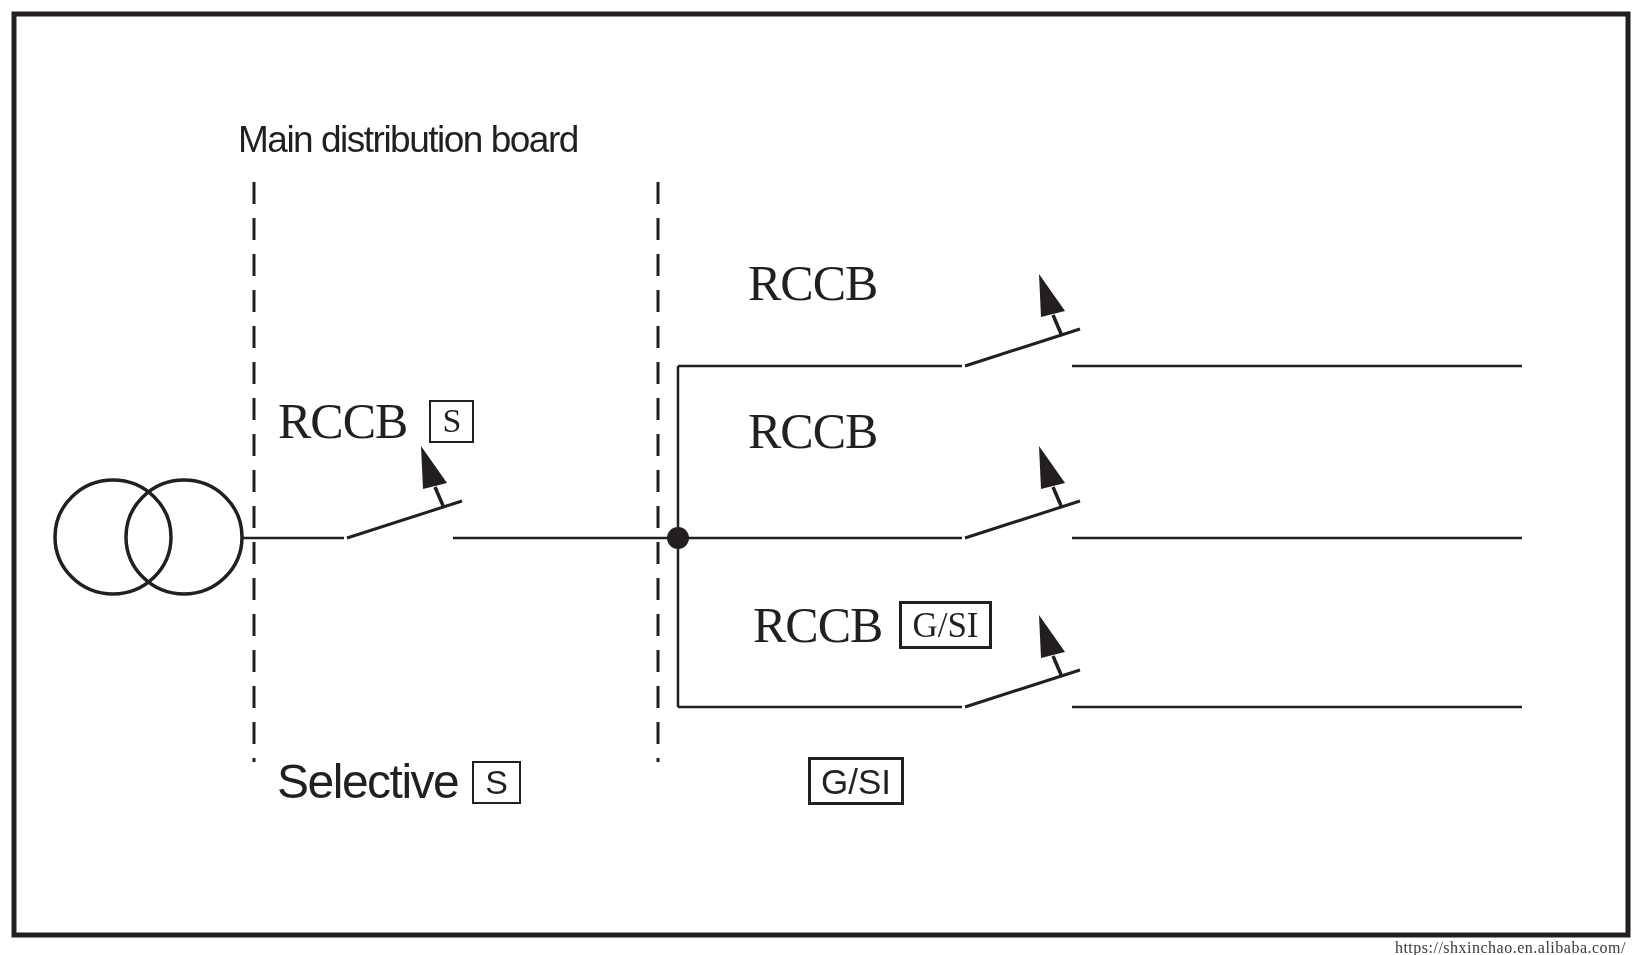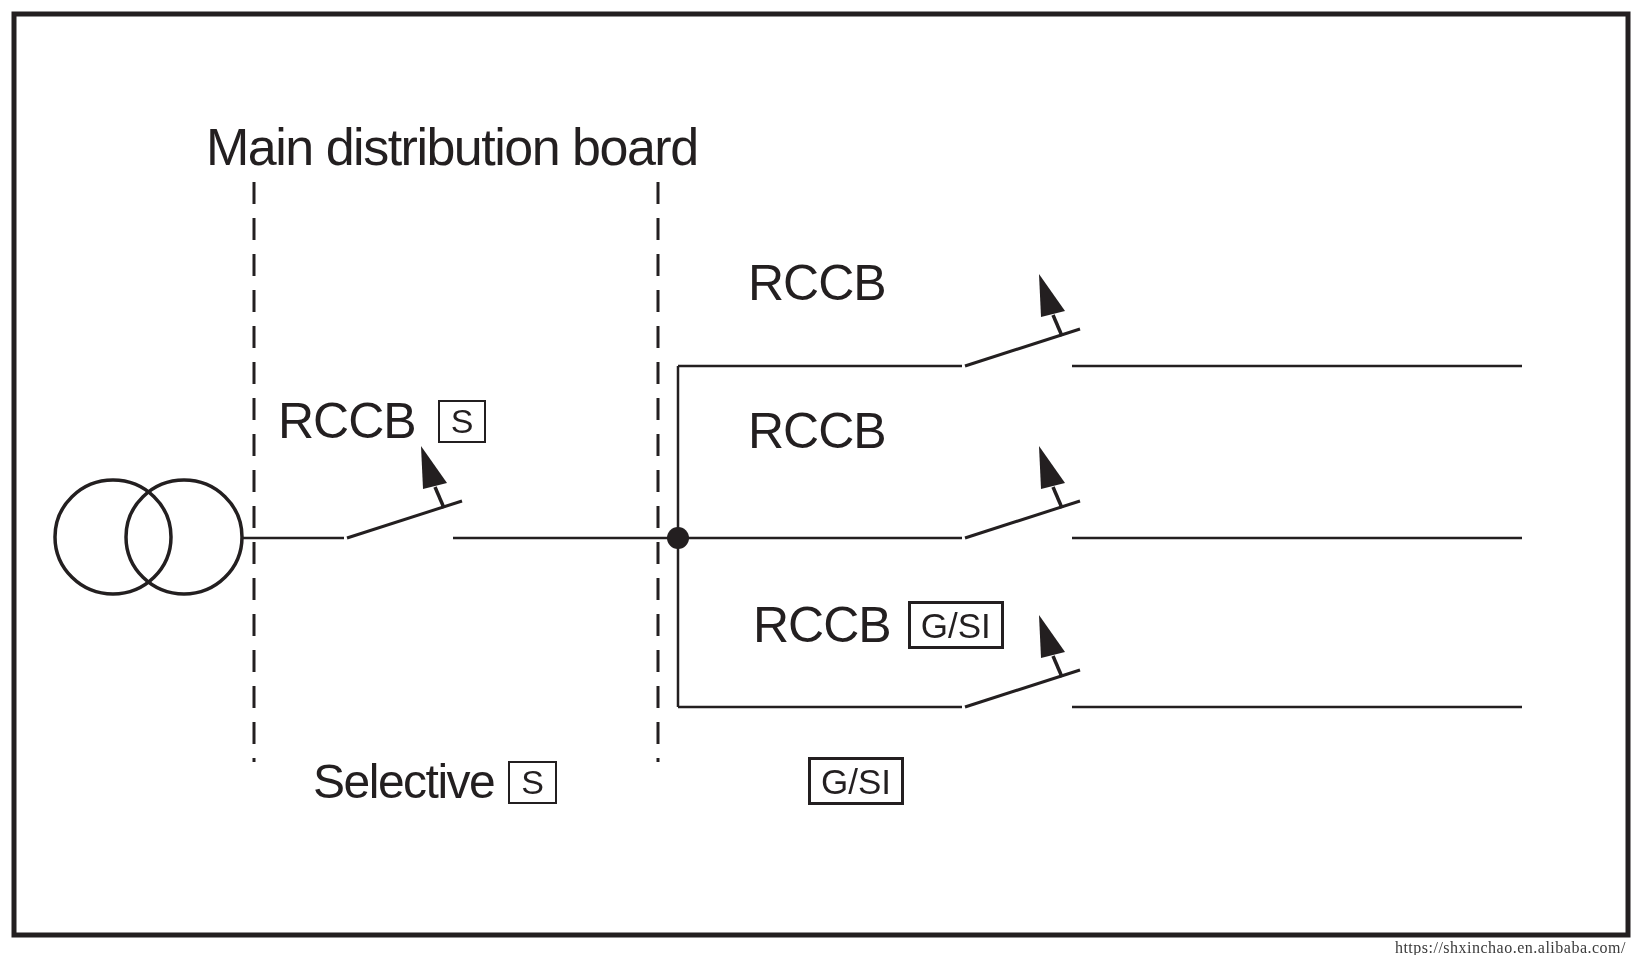--- a/index.html
+++ b/index.html
@@ -22,23 +22,23 @@
     color: var(--ink);
   }
   .lbl {
     position: absolute;
     display: flex;
     align-items: center;
     white-space: nowrap;
     line-height: 1;
     color: var(--ink);
   }
-  .title { font-size: 52px; letter-spacing: -1.5px; }
-  .rccb  { font-size: 50px; letter-spacing: -1px; font-weight: 400; }
-  .caption { font-size: 48px; letter-spacing: -1.5px; margin-left: 36px; }
+  .title { font-size: 37px; letter-spacing: -1.5px; margin-left: 32px; }
+  .rccb  { font-size: 50px; letter-spacing: -1px; font-weight: 400; font-family: Liberation Serif, serif; }
+  .caption { font-size: 48px; letter-spacing: -1.5px; }
   .caption-sm { font-size: 45px; letter-spacing: -2px; }
   .tag {
     display: inline-flex;
     align-items: center;
     justify-content: center;
     border: 2.5px solid var(--ink);
     line-height: 1;
     letter-spacing: 0;
   }
   .tag-s   { height: 43px; padding: 0 11px; font-size: 34px; margin-left: 22px; }

